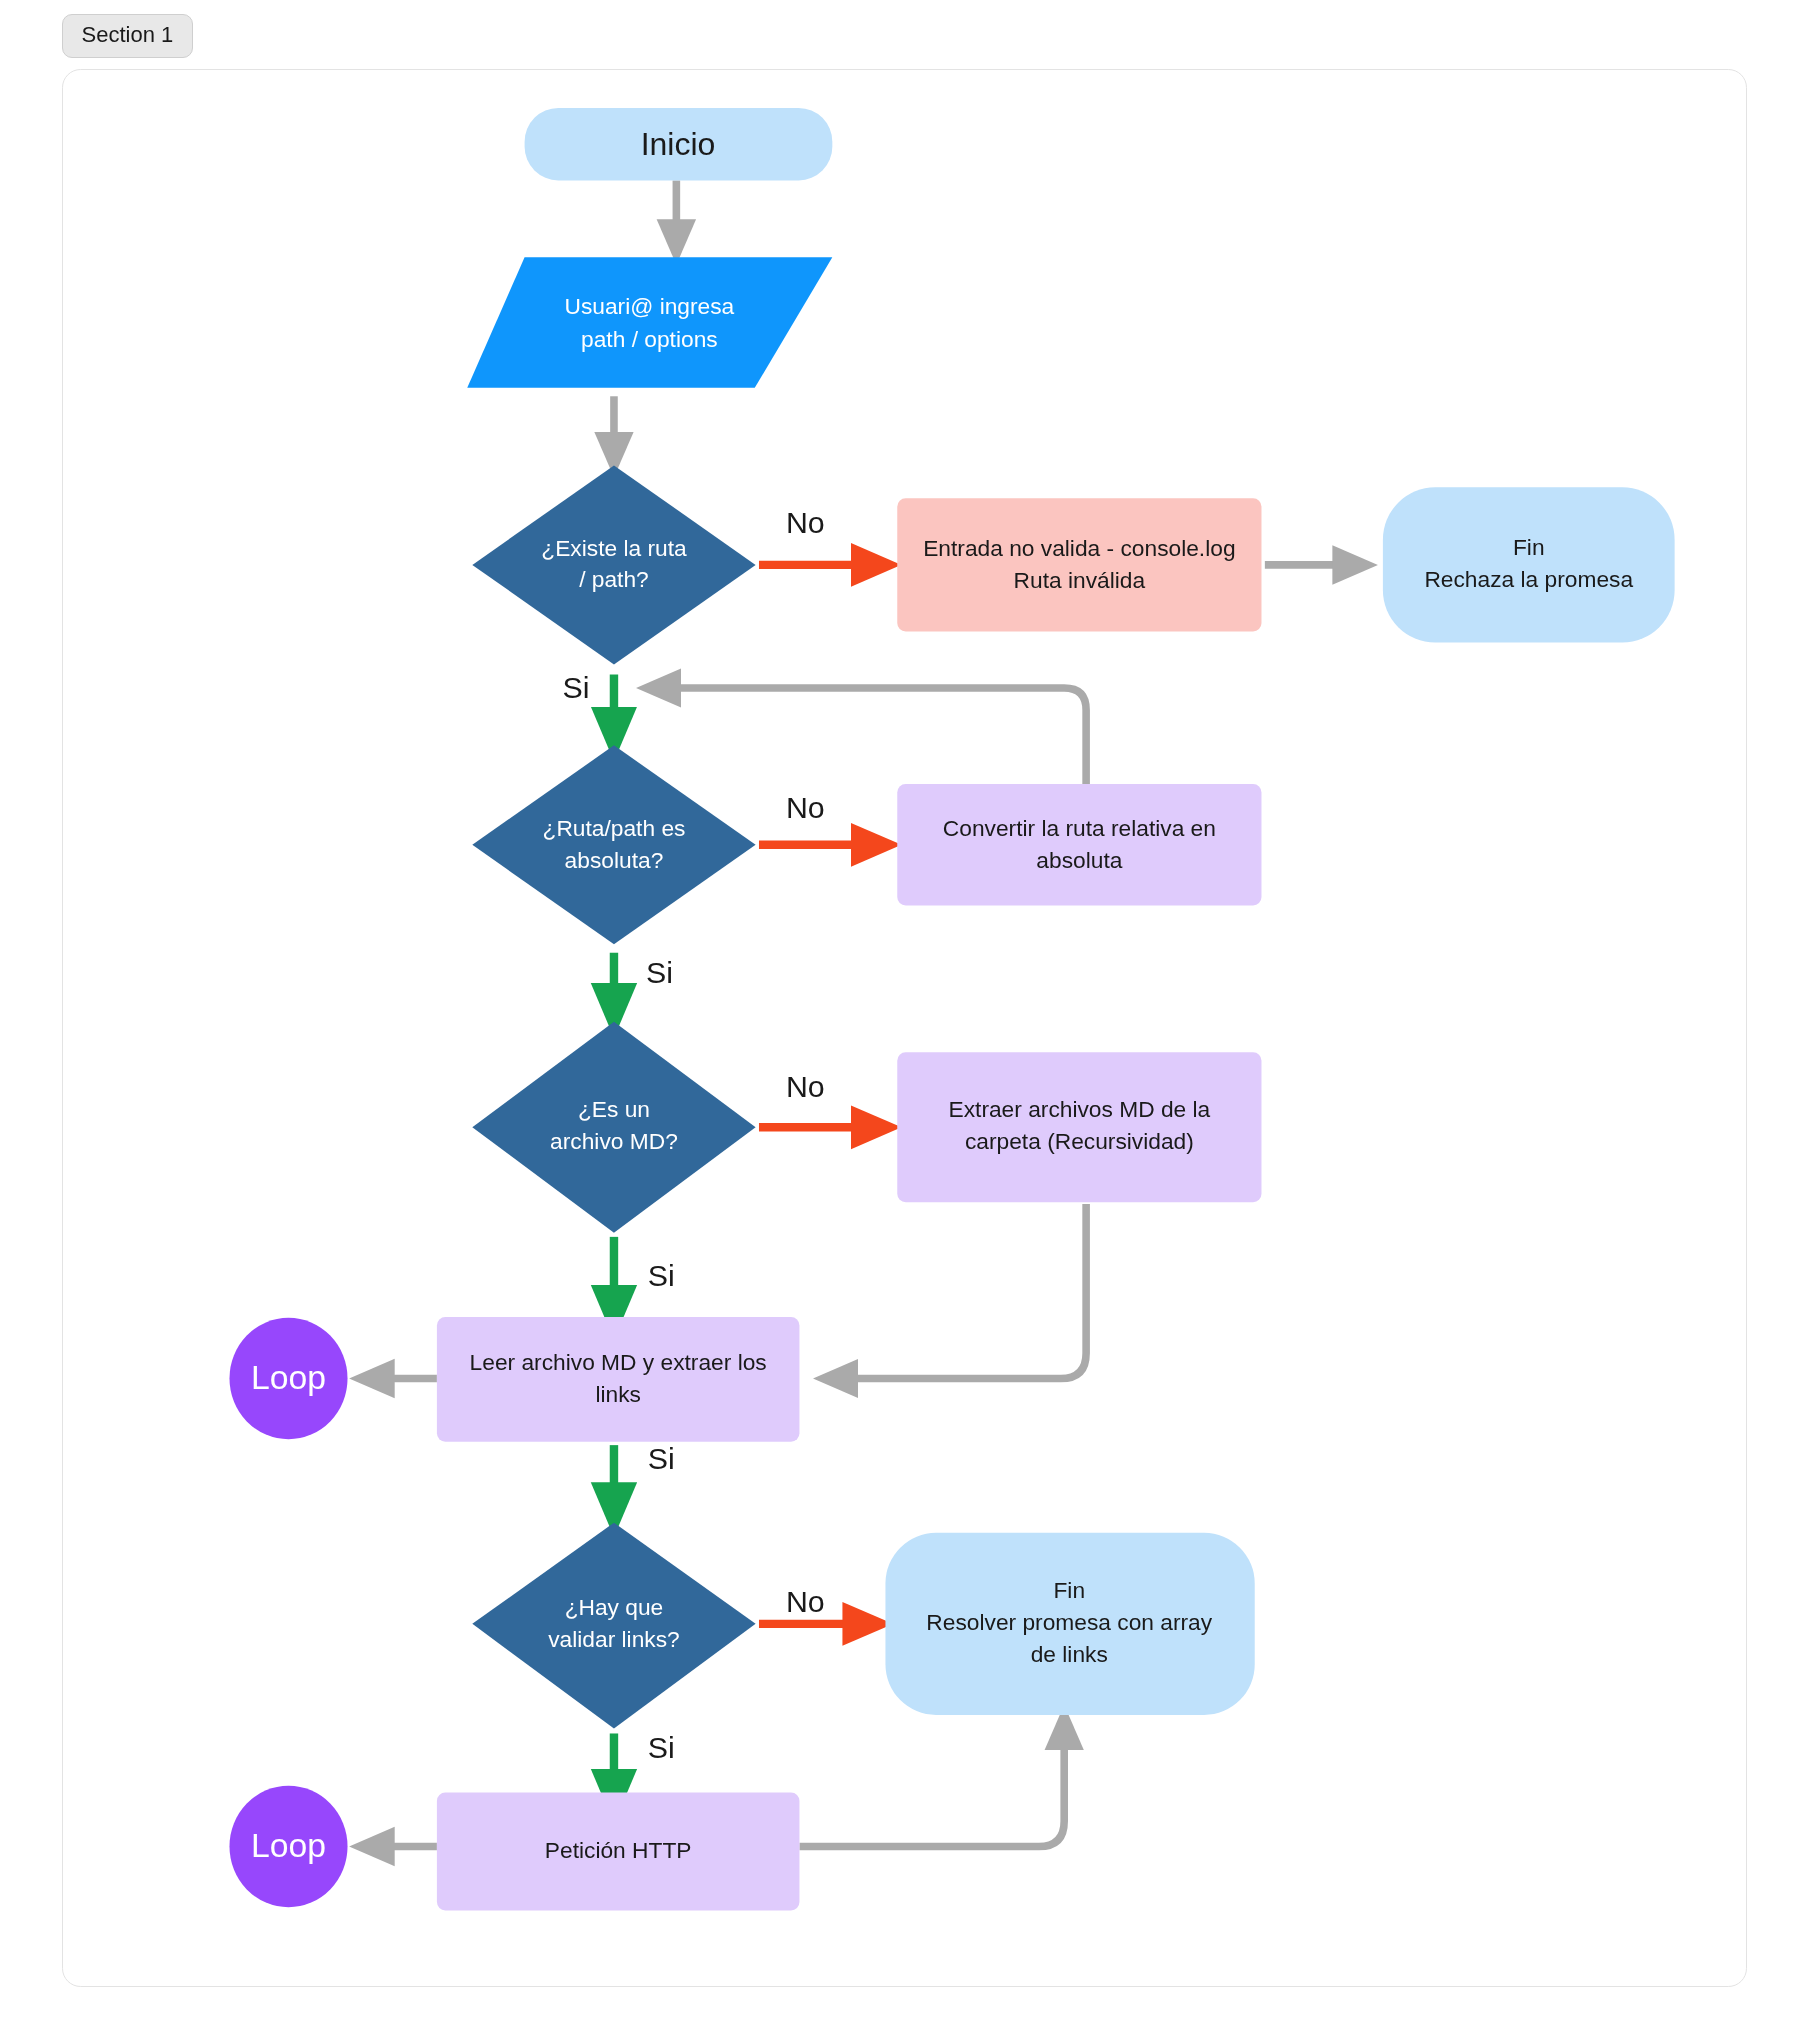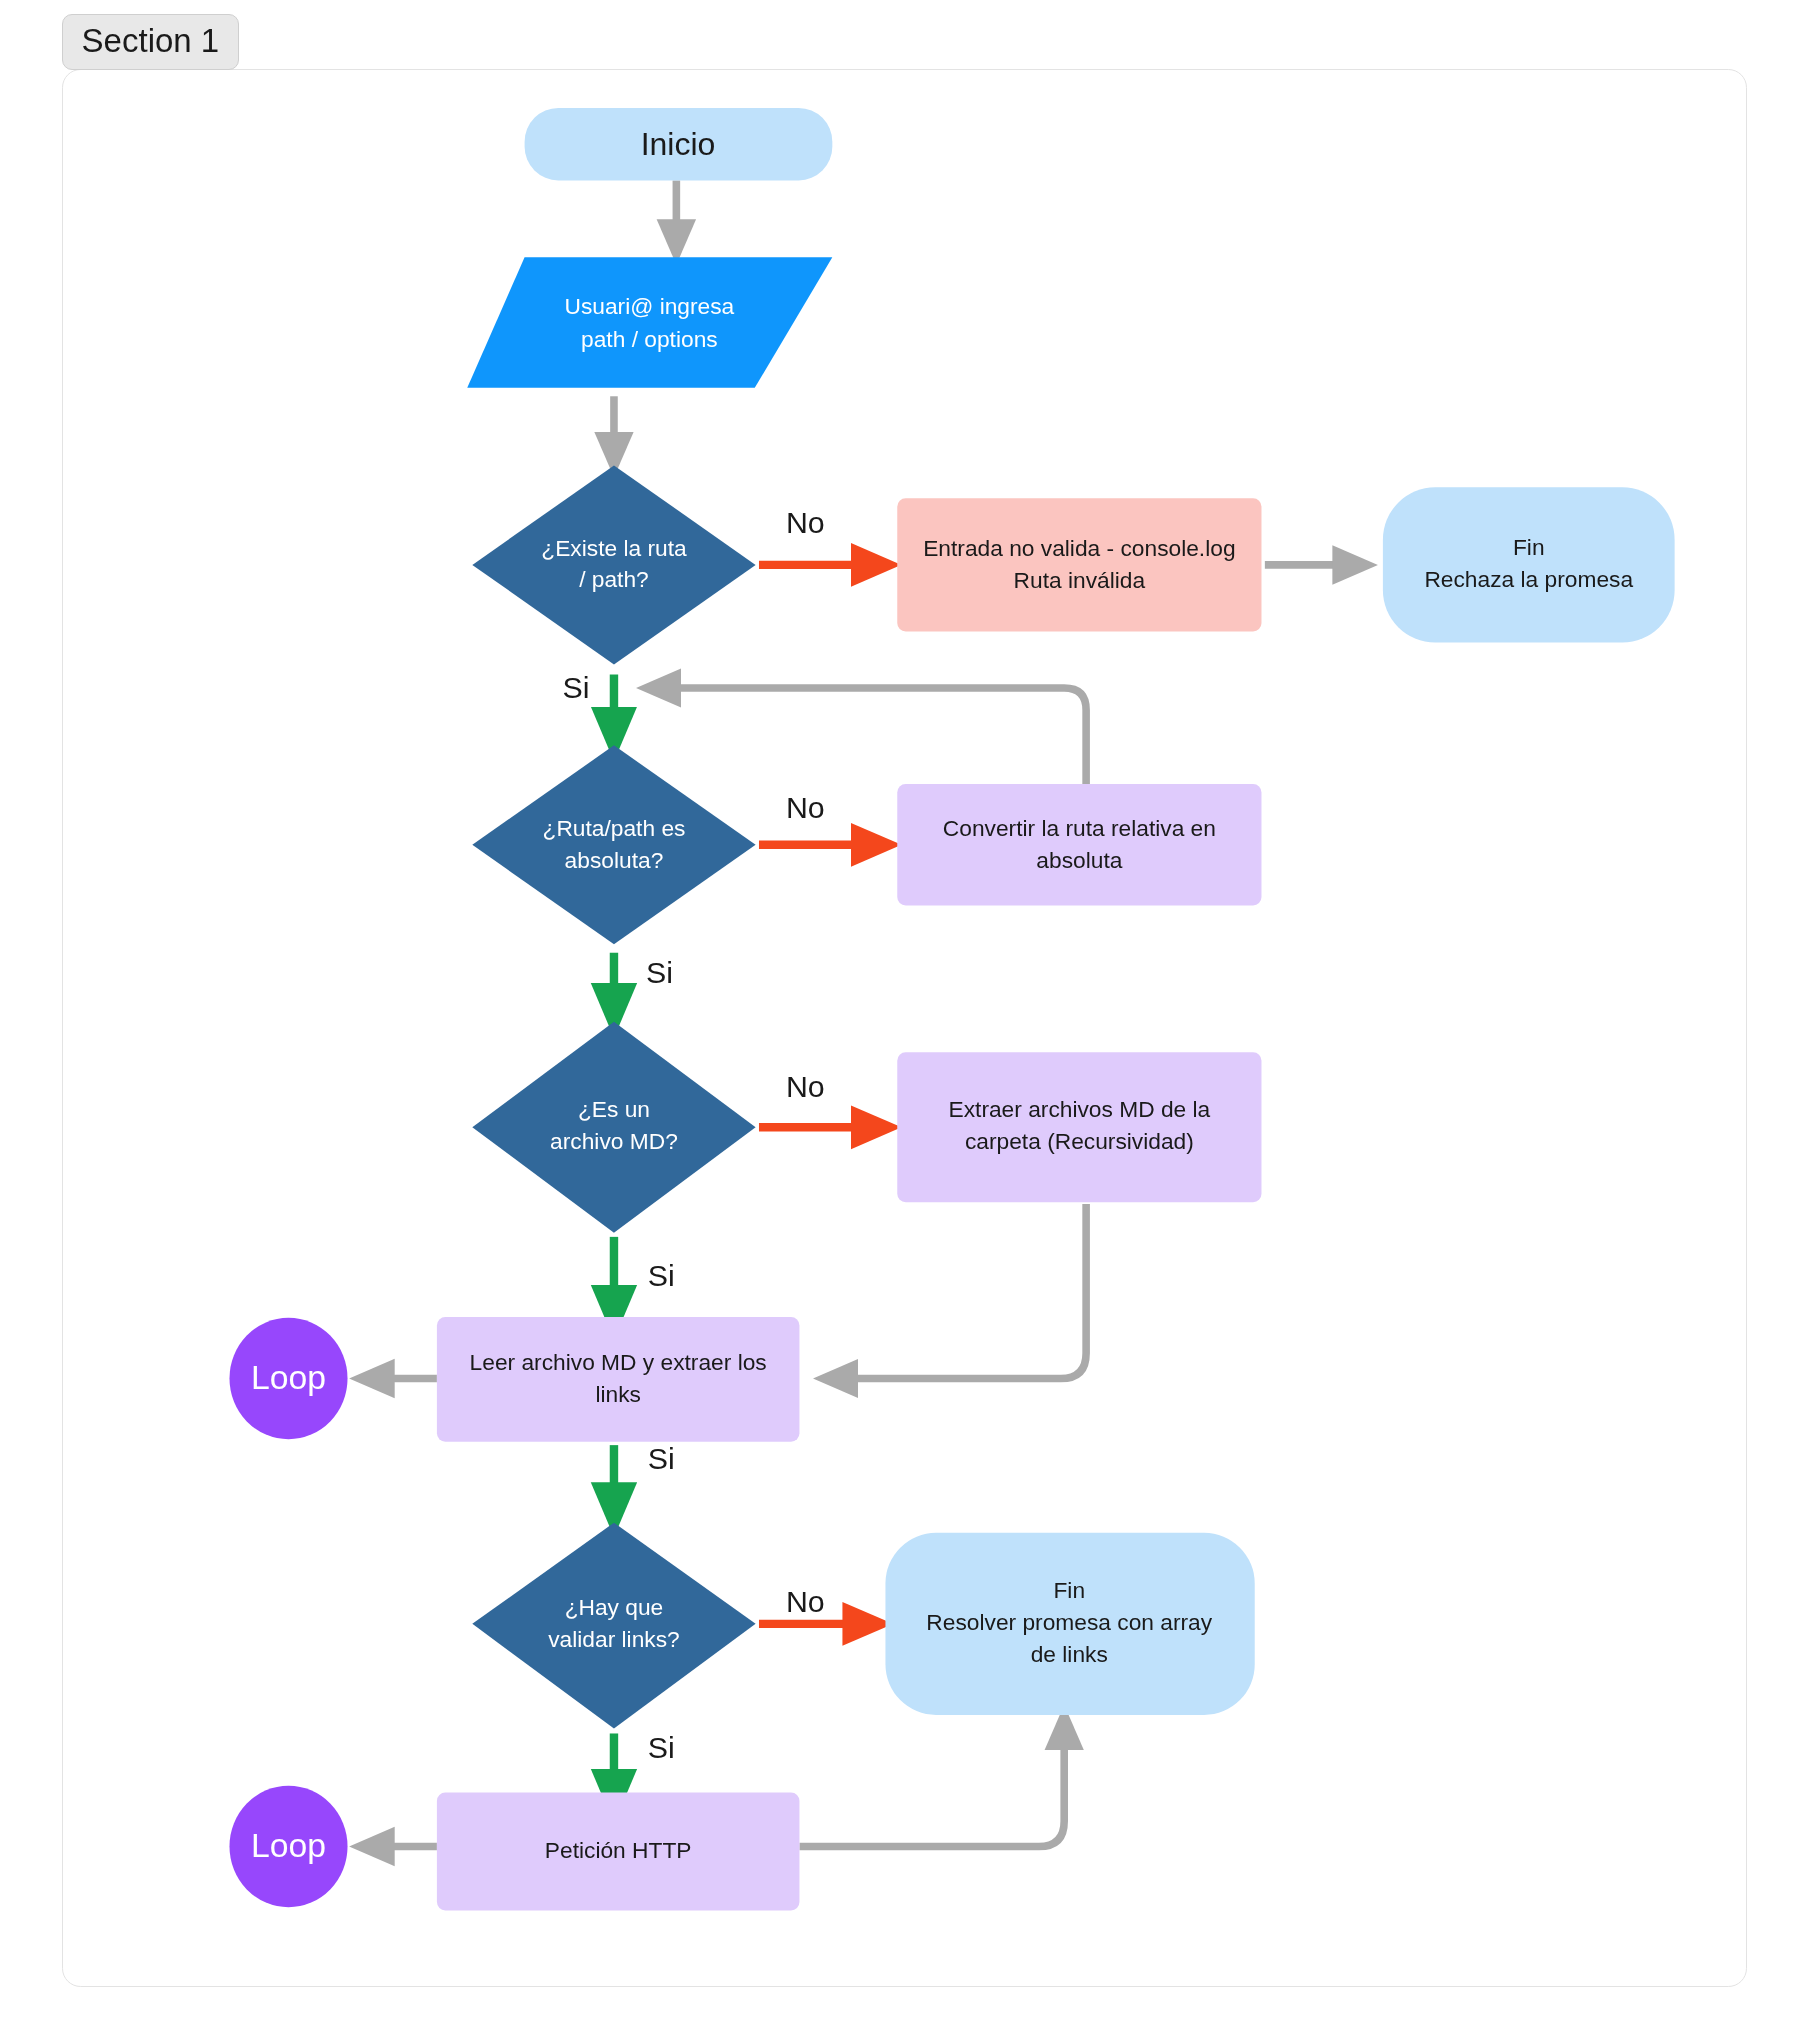--- a/index.html
+++ b/index.html
@@ -16,21 +16,21 @@
     overflow: hidden;
   }
   #section-tag {
     position: absolute;
     left: 62px;
     top: 13.5px;
     padding: 7.6px 18.6px 9.3px 18.6px;
     background: #e8e8e8;
     border: 0.8px solid #cfcfcf;
     border-radius: 10px;
-    font-size: 33px;
+    font-size: 22px;
     color: #1a1a1a;
     line-height: 1.15;
     z-index: 5;
     white-space: nowrap;
   }
   #canvas-frame {
     position: absolute;
     left: 62px;
     top: 69px;
     width: 1685px;

